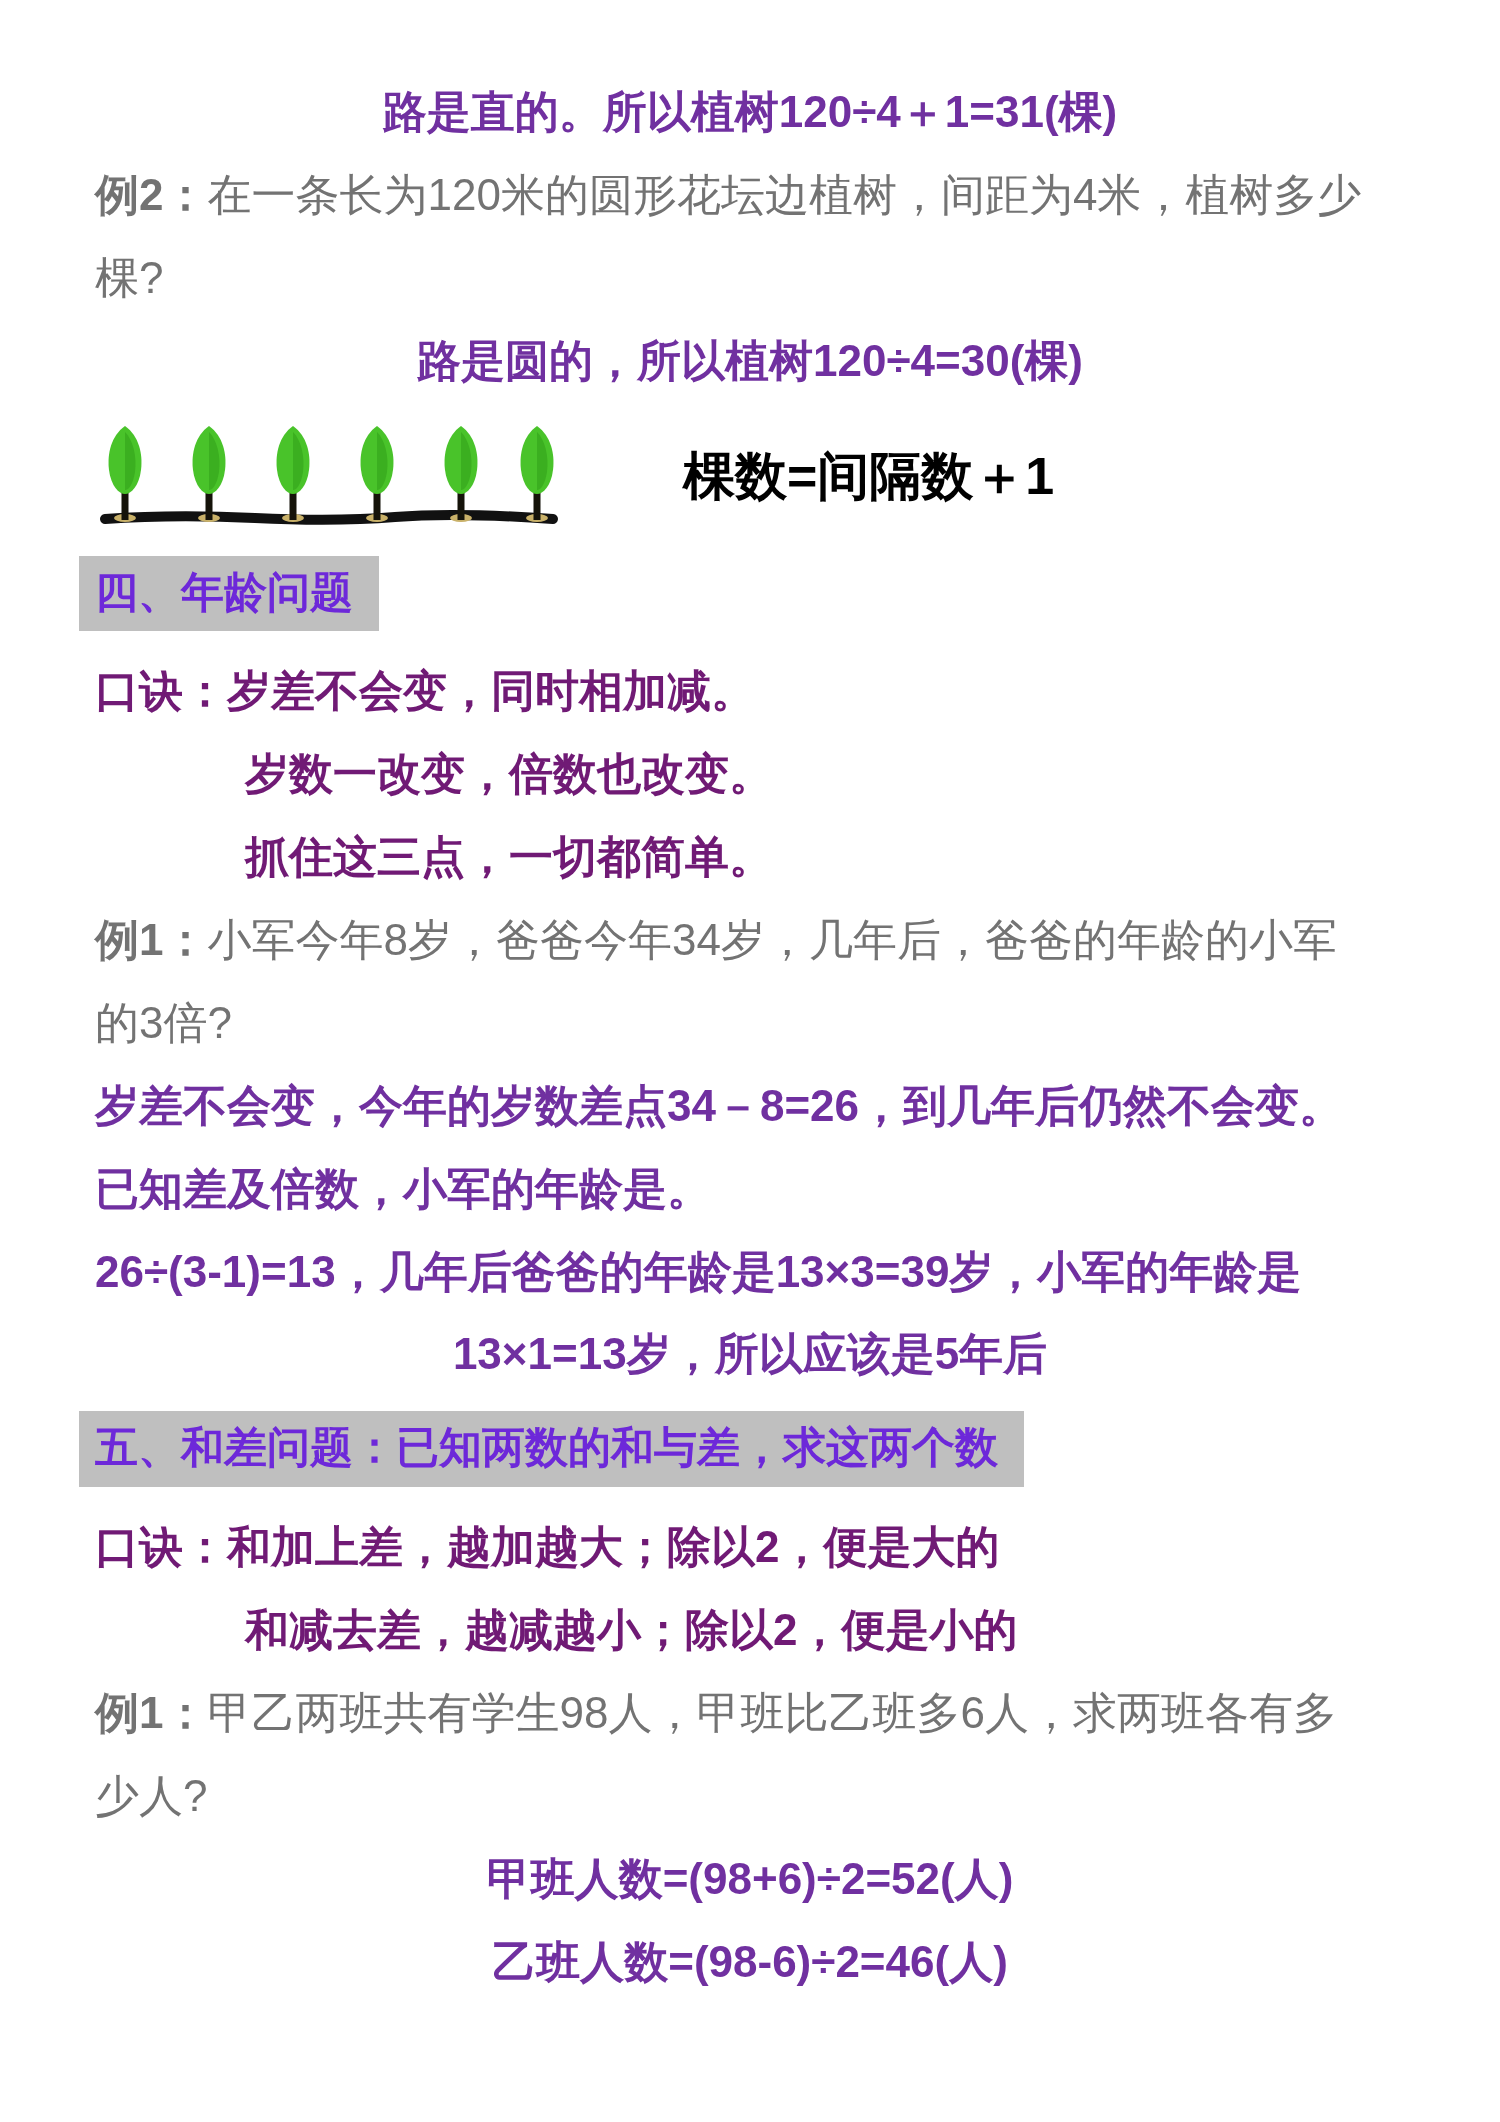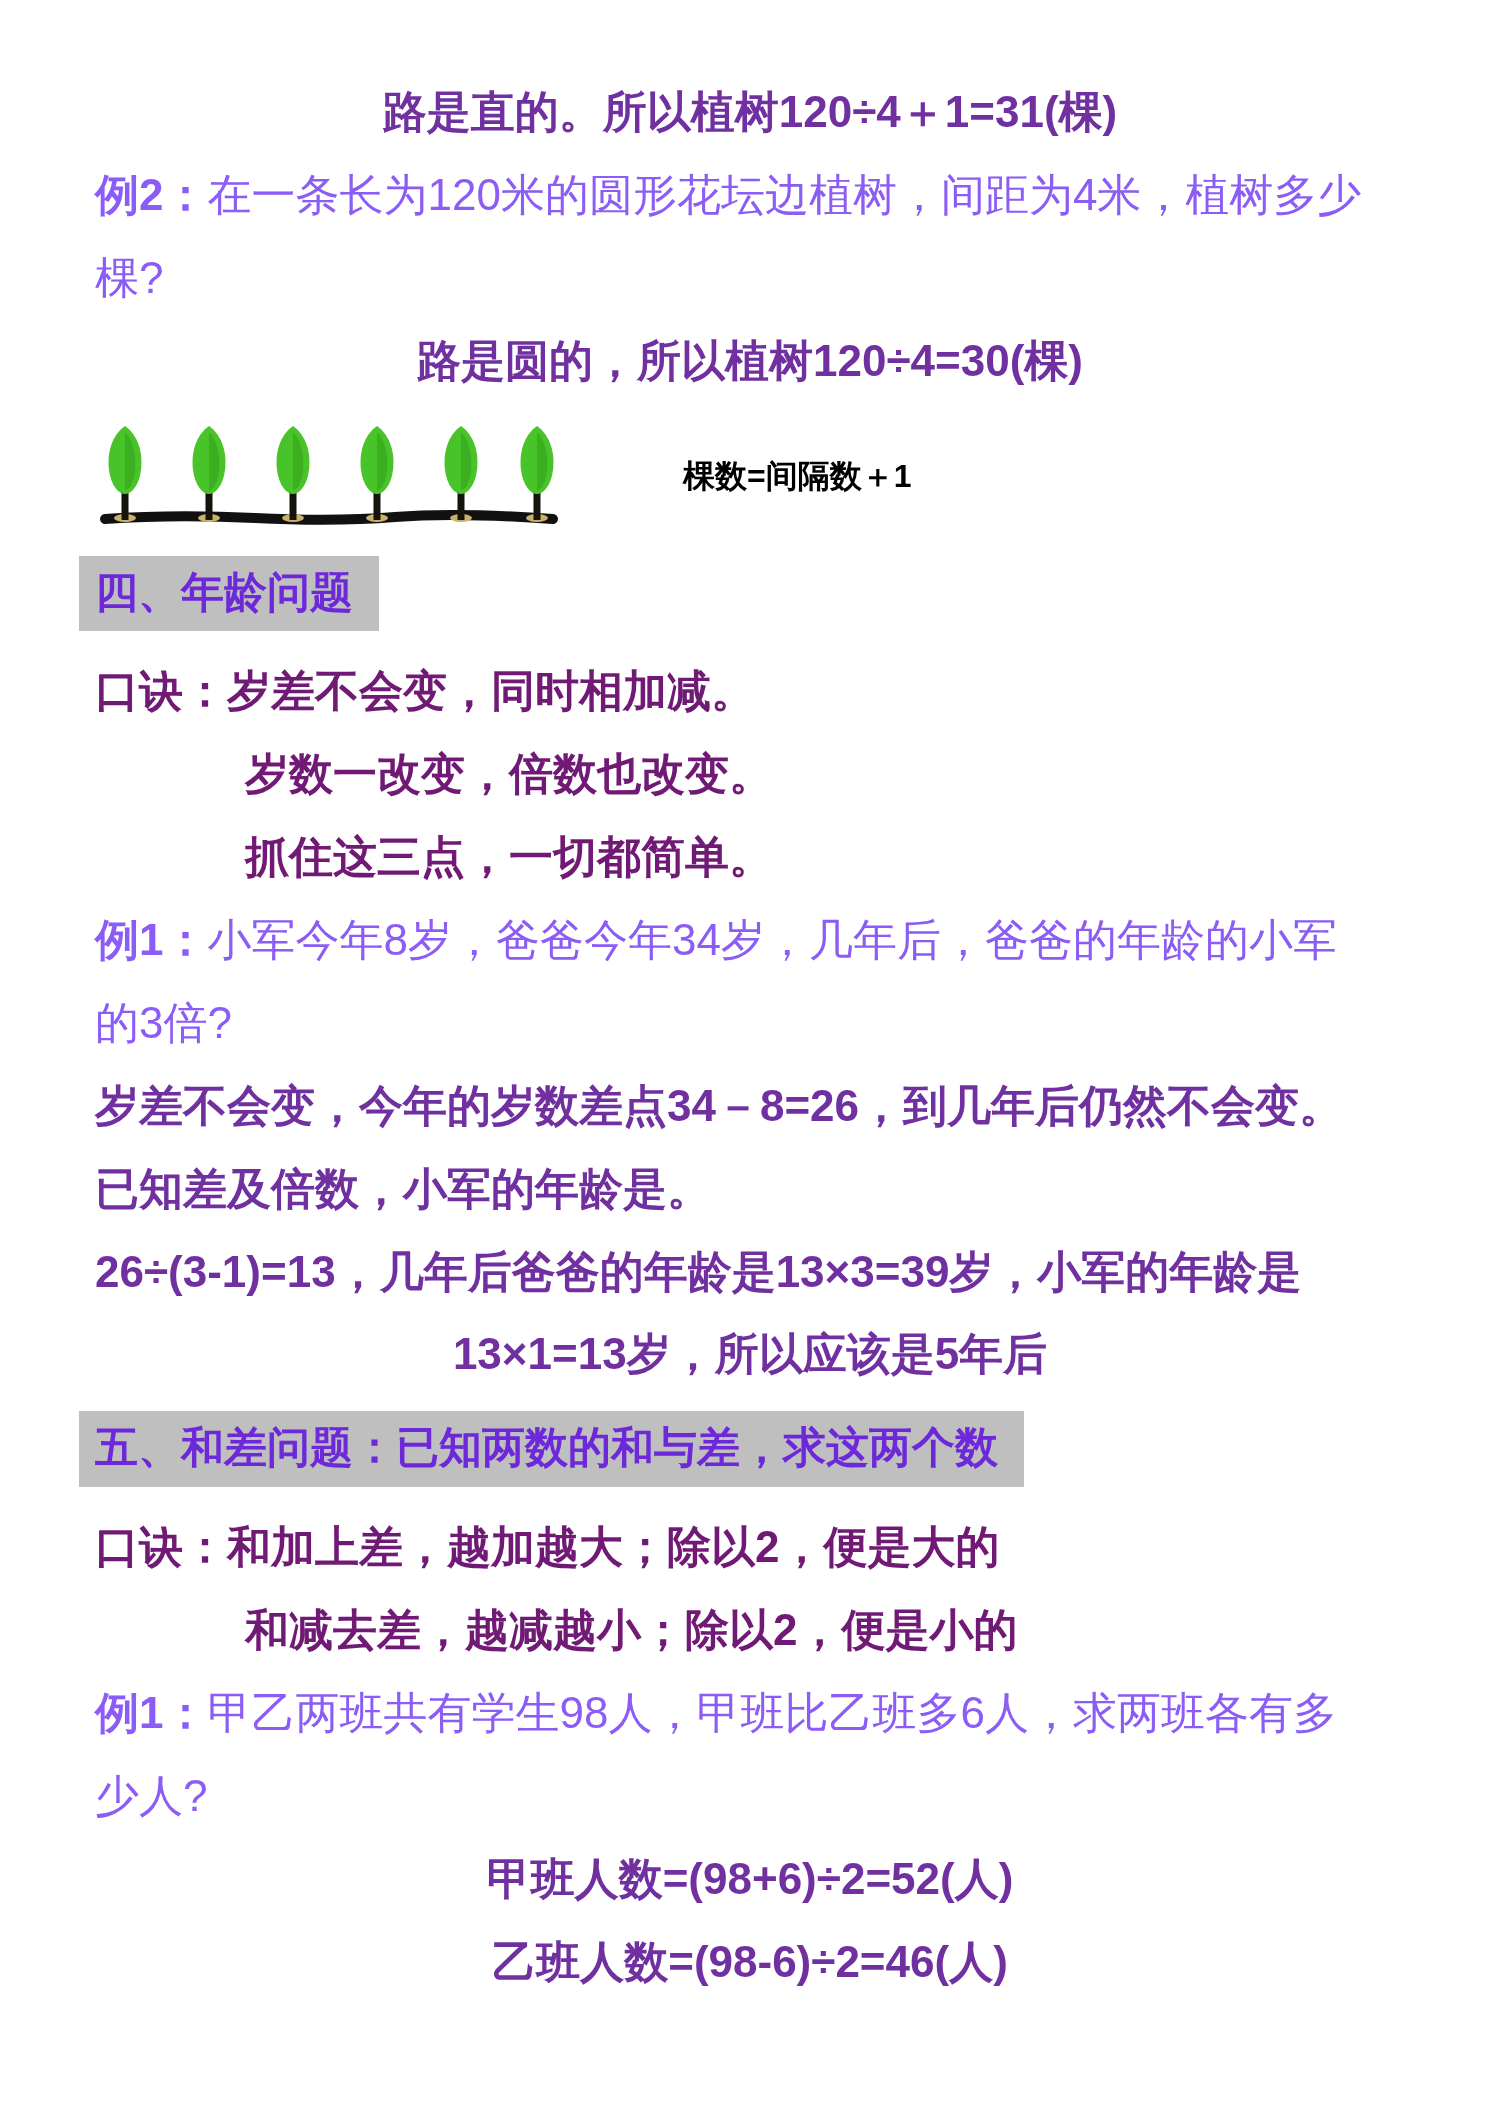--- a/index.html
+++ b/index.html
@@ -15,21 +15,21 @@
     overflow: hidden;
   }
   .line {
     margin: 0 0 31px 0;
     font-size: 44px;
     line-height: 1.18;
     white-space: nowrap;
   }
   .purple { color: #7030A0; font-weight: bold; }
   .red    { color: #701a75; font-weight: bold; }
-  .black  { color: #8b5cf6; }
+  .black  { color: #737373; }
   .center { text-align: center; }
   .indent { padding-left: 150px; }
   .ex-label { font-weight: bold; }
   .section-heading-row { margin: 4px 0 34px -16px; }
   .section-heading {
     display: inline-block;
     background: #BFBFBF;
     color: #6d28d9;
     font-weight: bold;
     font-size: 43px;
@@ -37,21 +37,21 @@
     padding: 11px 26px 13px 16px;
   }
   .tree-row {
     display: flex;
     align-items: center;
     margin: 6px 0 20px 0;
   }
   .tree-svg { width: 470px; height: 118px; flex: 0 0 auto; }
   .tree-formula {
     margin-left: 118px;
-    font-size: 32px;
+    font-size: 52px;
     font-weight: bold;
     color: #000000;
     white-space: nowrap;
   }
 </style>
 </head>
 <body>
 
 <div class="page">
 

